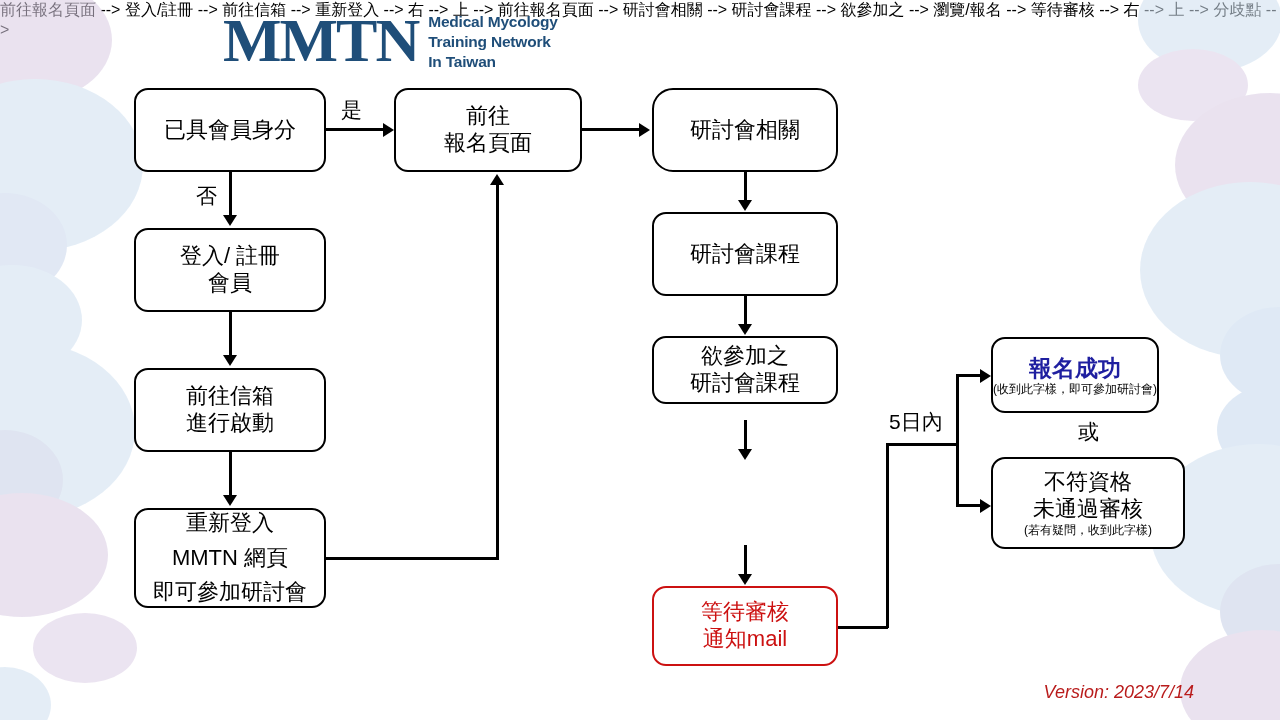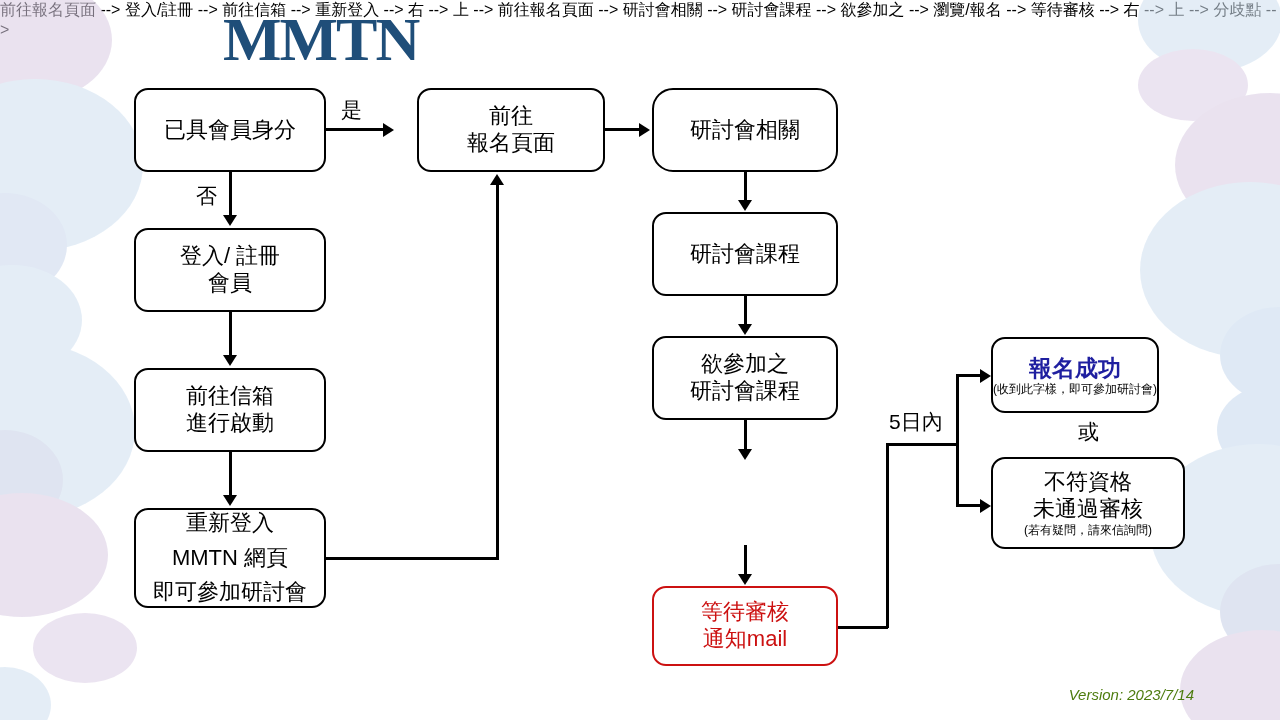--- a/index.html
+++ b/index.html
@@ -143,22 +143,22 @@
     font-size: 21px;
     color: #000000;
     z-index: 4;
   }
   
   #version {
     position: absolute;
     right: 86px;
     bottom: 17px;
     font-style: italic;
-    font-size: 15px;
-    color: #4d7c0f;
+    font-size: 18px;
+    color: #b91c1c;
     z-index: 5;
     white-space: nowrap;
   }
 </style>
 </head>
 <body>
 
 <div id="stage">
 
   
@@ -183,20 +183,25 @@
       <ellipse cx="1272" cy="430" rx="55" ry="45" fill="#C6D8EE"></ellipse>
       <ellipse cx="1258" cy="530" rx="108" ry="86" fill="#CFE0F0"></ellipse>
       <ellipse cx="1278" cy="612" rx="58" ry="48" fill="#C6CFE6"></ellipse>
       <ellipse cx="1262" cy="690" rx="82" ry="60" fill="#D9CCE3"></ellipse>
     </g>
   </svg>
 
   
   <div id="logo">
     <div id="logo-mark">MMTN</div>
+    <div id="logo-sub">
+      <div>Medical Mycology</div>
+      <div>Training Network</div>
+      <div>In Taiwan</div>
+    </div>
   </div>
 
   
 
   
 
   
   <div class="node" style="left:134px; top:88px; width:192px; height:84px;">
     <span class="line">已具會員身分</span>
   </div>
@@ -211,54 +216,54 @@
     <span class="line">進行啟動</span>
   </div>
 
   <div class="node" style="left:134px; top:508px; width:192px; height:100px;gap:8px;">
     <span class="line">重新登入</span>
     <span class="line">MMTN 網頁</span>
     <span class="line">即可參加研討會</span>
   </div>
 
   
-  <div class="node" style="left:394px; top:88px; width:188px; height:84px;margin-left:23px;">
+  <div class="node" style="left:394px; top:88px; width:188px; height:84px;">
     <span class="line">前往</span>
     <span class="line">報名頁面</span>
   </div>
 
   <div class="node" style="left:652px; top:88px; width:186px; height:84px;border-radius:21px;">
     <span class="line">研討會相關</span>
   </div>
 
   <div class="node" style="left:652px; top:212px; width:186px; height:84px;">
     <span class="line">研討會課程</span>
   </div>
 
-  <div class="node" style="left:652px; top:336px; width:186px; height:84px;">
+  <div class="node" style="left:652px; top:336px; width:186px; height:68px;">
     <span class="line">欲參加之</span>
     <span class="line">研討會課程</span>
   </div>
 
 
   <div class="node red" style="left:652px; top:586px; width:186px; height:80px;">
     <span class="line">等待審核</span>
     <span class="line">通知mail</span>
   </div>
 
   
   <div class="node" style="left:991px; top:337px; width:168px; height:76px;">
     <span class="headline-blue">報名成功</span>
     <span class="sub">(收到此字樣，即可參加研討會)</span>
   </div>
 
   <div class="node" style="left:991px; top:457px; width:194px; height:92px;justify-content:center;">
     <span class="line">不符資格</span>
     <span class="line">未通過審核</span>
-    <span class="sub">(若有疑問，請來信詢問)</span>
+    <span class="sub">(若有疑問，收到此字樣)</span>
   </div>
 
   
 
    前往報名頁面 --&gt;
   <div class="conn h" style="left:326px; top:128px; width:58px;"></div>
   <div class="arrow right" style="left:383px; top:123px;"></div>
   <div class="edge-label" style="left:341px; top:96px;">是</div>
 
    登入/註冊 --&gt;

